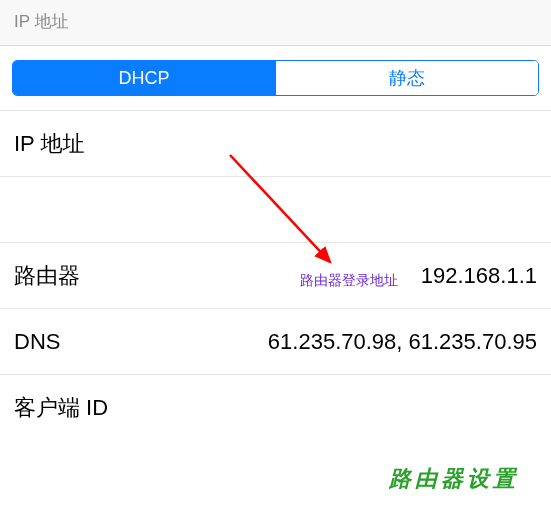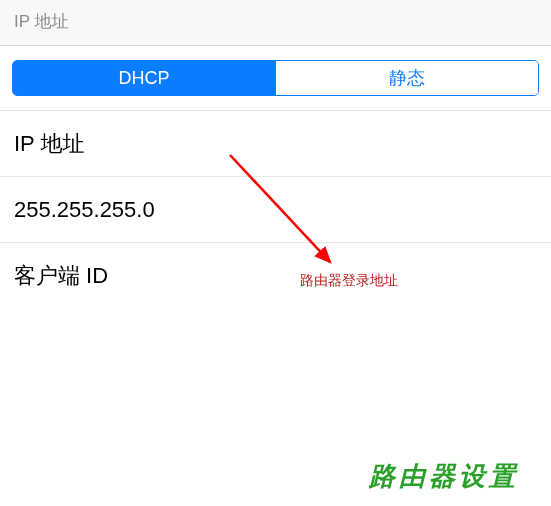--- a/index.html
+++ b/index.html
@@ -75,28 +75,28 @@
       position: absolute;
       top: 0;
       left: 0;
       width: 551px;
       height: 506px;
       pointer-events: none;
     }
     .annotation-text {
       position: absolute;
       font-size: 14px;
-      color: #b91c1c;
+      color: #6d28d9;
       white-space: nowrap;
     }
     .watermark {
       position: absolute;
       right: 32px;
       bottom: 12px;
-      font-size: 26px;
+      font-size: 22px;
       font-weight: 900;
       color: #2aa02a;
       letter-spacing: 4px;
       font-style: italic;
       pointer-events: none;
     }
   </style>
 </head>
 <body>
 
@@ -111,21 +111,28 @@
   <div class="segment">
     <span>静态</span>
   </div>
 </div>
 
 <div class="rows">
   <div class="row">
     <span class="row-label">IP 地址</span>
   </div>
   <div class="row">
-    <span class="row-value">255.255.255.0</span>
+  </div>
+  <div class="row">
+    <span class="row-label">路由器</span>
+    <span class="row-value">192.168.1.1</span>
+  </div>
+  <div class="row">
+    <span class="row-label">DNS</span>
+    <span class="row-value">61.235.70.98, 61.235.70.95</span>
   </div>
   <div class="row" style="border-bottom:none;">
     <span class="row-label">客户端 ID</span>
     <span class="row-value"></span>
   </div>
 </div>
 
 <div class="annotation-layer">
   <svg width="551" height="506">
     <defs>

